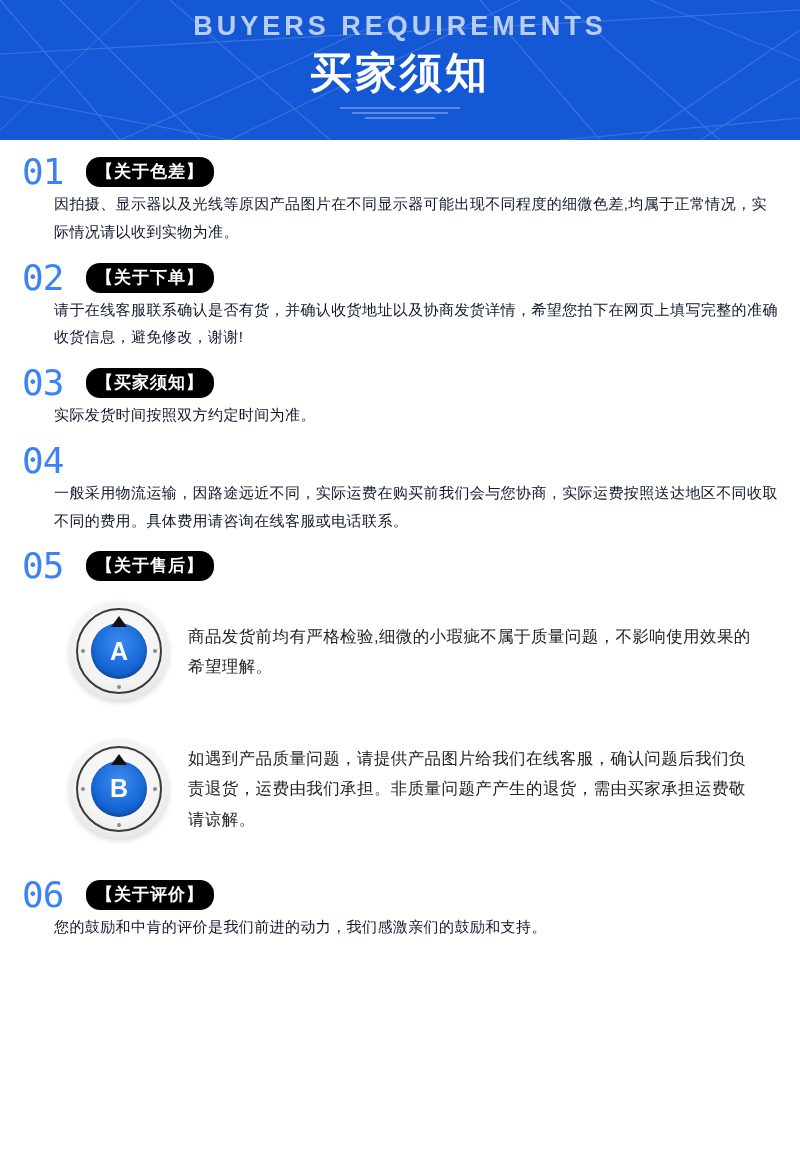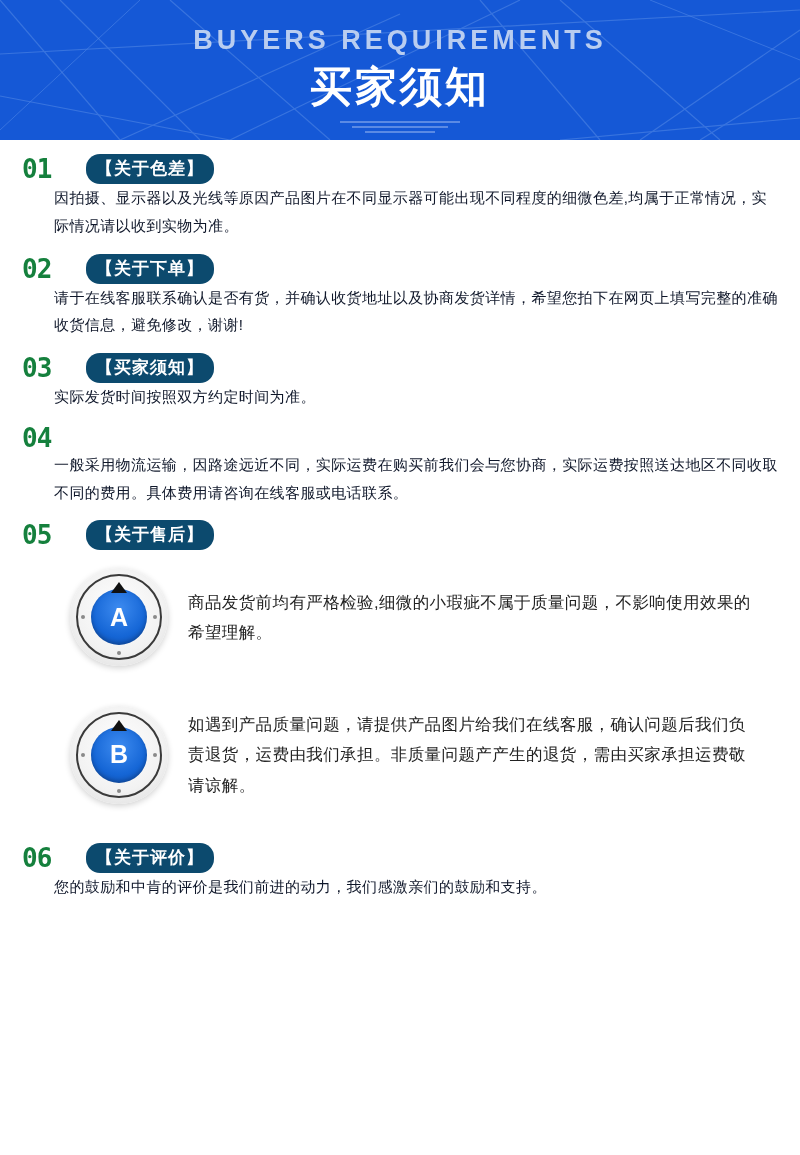--- a/index.html
+++ b/index.html
@@ -32,21 +32,21 @@
   }
   .banner-lines {
     position: absolute;
     inset: 0;
     pointer-events: none;
   }
   .banner-inner {
     position: relative;
     z-index: 2;
     text-align: center;
-    padding-top: 26px;
+    padding-top: 12px;
   }
   .banner-en {
     font-size: 27px;
     letter-spacing: 4px;
     color: #b9cdf0;
     font-weight: bold;
     line-height: 1.1;
   }
   .banner-cn {
     margin-top: 6px;
@@ -75,30 +75,30 @@
 
   .section {
     margin-top: 14px;
   }
   .section-head {
     display: flex;
     align-items: center;
     gap: 12px;
   }
   .num {
-    font-size: 26px;
-    font-weight: bold;
-    color: #15803d;
+    font-size: 36px;
+    font-weight: normal;
+    color: #3b82f6;
     font-family: "DejaVu Sans Mono", monospace;
     letter-spacing: -1px;
     line-height: 1;
     min-width: 52px;
   }
   .tag {
-    background: #0c4a6e;
+    background: #000000;
     color: #ffffff;
     font-size: 17px;
     font-weight: bold;
     padding: 6px 10px 7px;
     letter-spacing: 1px;
     line-height: 1;
     white-space: nowrap;
     border-radius: 14px;
   }
   .para {

